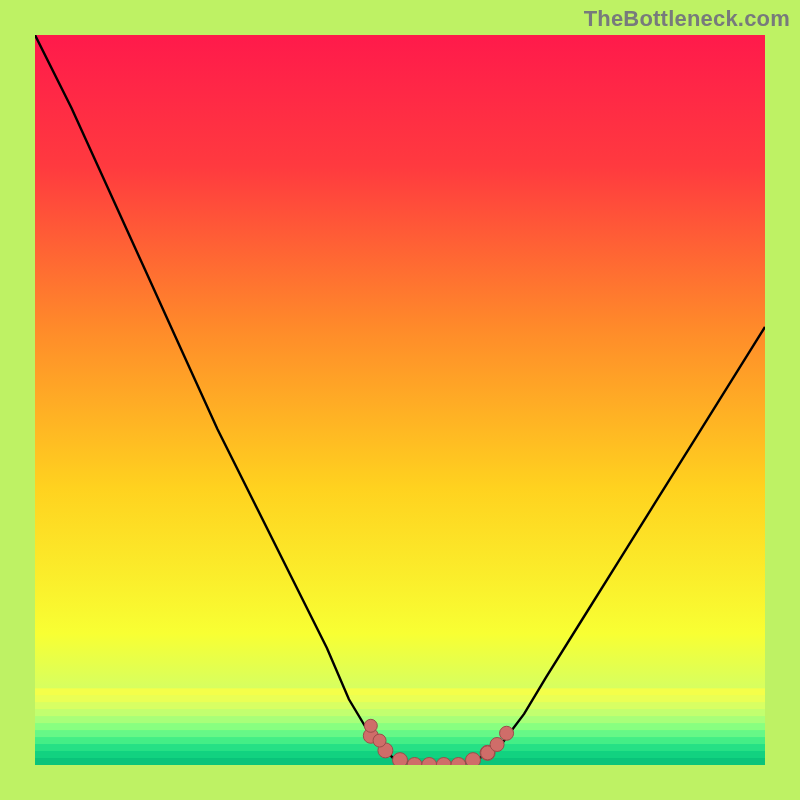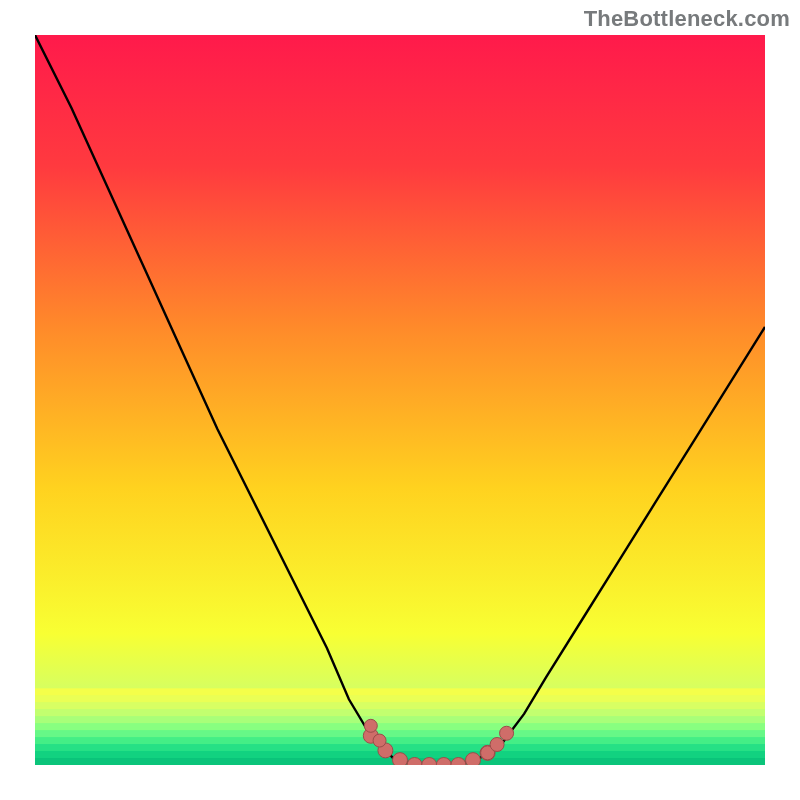--- a/index.html
+++ b/index.html
@@ -8,21 +8,21 @@
     width: 800px;
     height: 800px;
     overflow: hidden;
     background: #000;
     font-family: Arial, Helvetica, sans-serif;
   }
   .frame {
     position: relative;
     width: 800px;
     height: 800px;
-    background: #ffffff;
+    background: #bef264;
   }
   .plot-area {
     position: absolute;
     left: 35px;
     top: 35px;
     width: 730px;
     height: 730px;
     overflow: hidden;
   }
   .plot-area svg {

